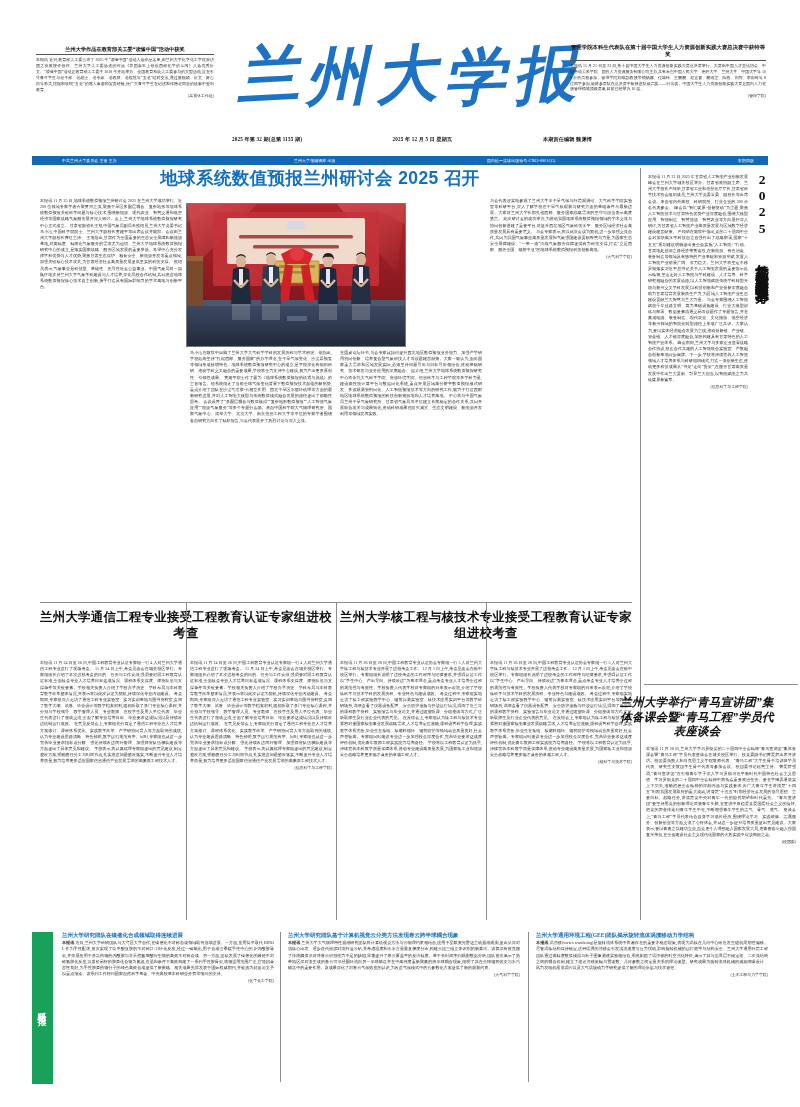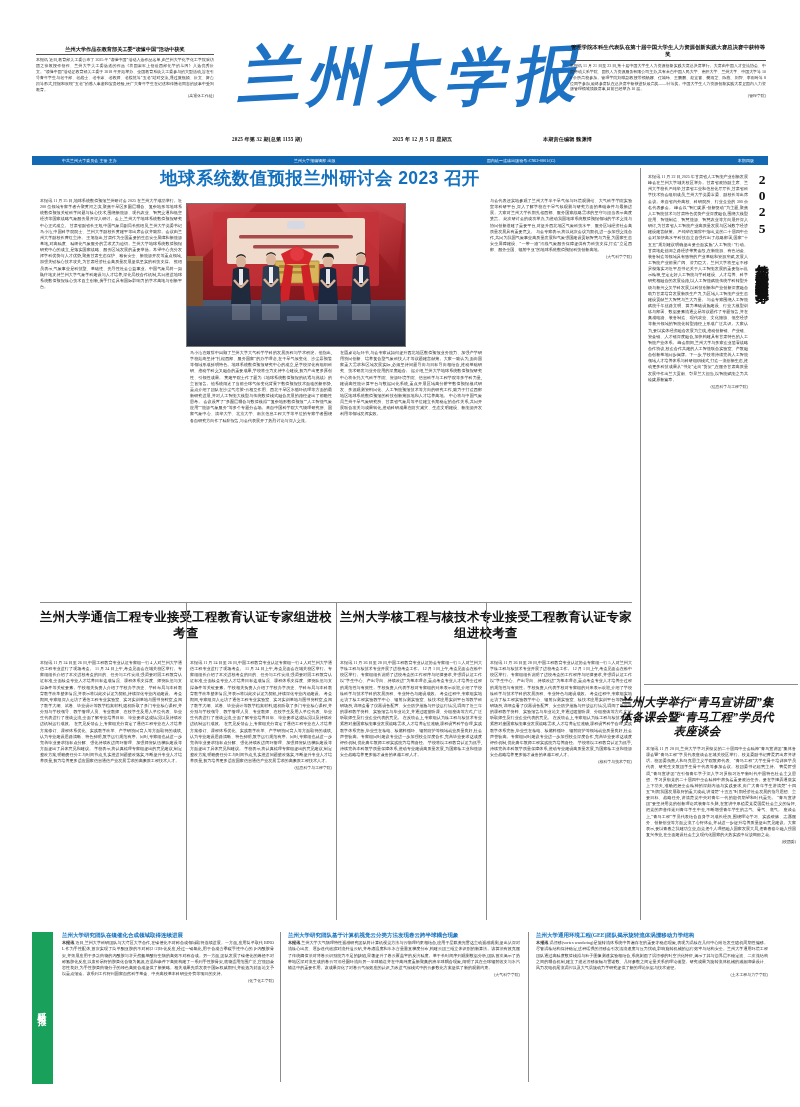--- a/index.html
+++ b/index.html
@@ -163,21 +163,21 @@
       <span class="mb2">兰州大学报编辑部  出版</span>
       <span class="mb3">国内统一连续出版物号:CN62-0801/(G)</span>
       <span class="mb4">本期四版</span>
     </div>
   </div>
 
   <div class="sheet">
 
     <div class="rule-v" style="left:608px;top:0px;height:752px;"></div>
 
-    <div class="lead-head">地球系统数值预报兰州研讨会 2023 召开</div>
+    <div class="lead-head">地球系统数值预报兰州研讨会 2025 召开</div>
 
     <div class="photo">
       <svg viewBox="0 0 218 142" xmlns="http://www.w3.org/2000/svg">
         <defs>
           <linearGradient id="bg" x1="0" y1="0" x2="0" y2="1">
             <stop offset="0%" stop-color="#b4262b"></stop>
             <stop offset="55%" stop-color="#8e1a20"></stop>
             <stop offset="100%" stop-color="#6d1318"></stop>
           </linearGradient>
           <linearGradient id="ray" x1="0" y1="0" x2="1" y2="1">

